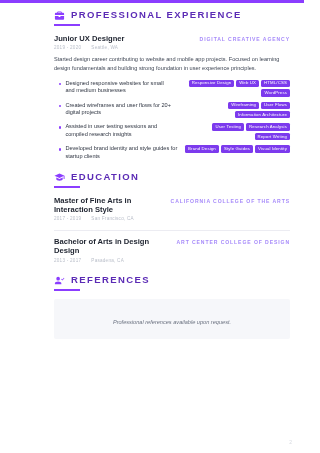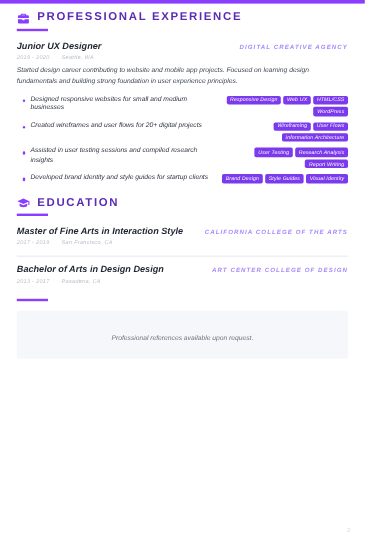--- a/index.html
+++ b/index.html
@@ -7,20 +7,21 @@
     width: 320px; height: 453px;
     background: #ffffff;
     font-family: "Liberation Sans", sans-serif;
     -webkit-font-smoothing: antialiased;
   }
   .page {
     position: relative;
     width: 304px; height: 453px;
     background: #ffffff;
     overflow: hidden;
+    padding-left: 40px;
   }
   .top-bar {
     position: absolute; top: 0; left: 0;
     width: 320px; height: 3px;
     background: #8b3dff;
   }
   .content { padding: 10px 14px 0 14px; }
 
   
   .section { margin-bottom: 2px; }
@@ -41,21 +42,21 @@
     text-transform: uppercase;
     line-height: 1.1;
   }
   .sec-rule {
     width: 26px; height: 2px;
     background: #8b3dff;
     margin: 3px 0 8px 0;
   }
 
   
-  .entry { padding-bottom: 4px; font-style: italic; }
+  .entry { padding-bottom: 4px; }
   .entry-top {
     display: flex; align-items: baseline;
     justify-content: space-between; gap: 8px;
   }
   .entry-title {
     font-size: 7.6px; font-weight: bold;
     color: #1f2430; line-height: 1.2;
   }
   .entry-org {
     font-size: 5.1px; font-weight: bold;
@@ -269,20 +270,28 @@
         </div>
         <div class="entry-meta">
           <span>2013 - 2017</span>
           <span class="dot"></span>
           <span>Pasadena, CA</span>
         </div>
       </div>
     </div>
 
     <div class="section" style="margin-top:8px;">
+      <div class="sec-head">
+        <span class="sec-icon">
+          <svg viewBox="0 0 24 24">
+              <path d="M9 12a4 4 0 1 0 0-8 4 4 0 0 0 0 8zm0 2c-3.3 0-7 1.67-7 3.5V20h14v-2.5C16 15.67 12.3 14 9 14zm9.2-2.2-2.6-2.6 1.1-1.1 1.5 1.5 3.4-3.4 1.1 1.1-4.5 4.5z"></path>
+            </svg>
+        </span>
+        <span class="sec-title">REFERENCES</span>
+      </div>
       <div class="sec-rule"></div>
 
       <div class="ref-box">
         <span class="ref-text">Professional references available upon request.</span>
       </div>
     </div>
 
   </div>
 
   <div class="page-num">2</div>

